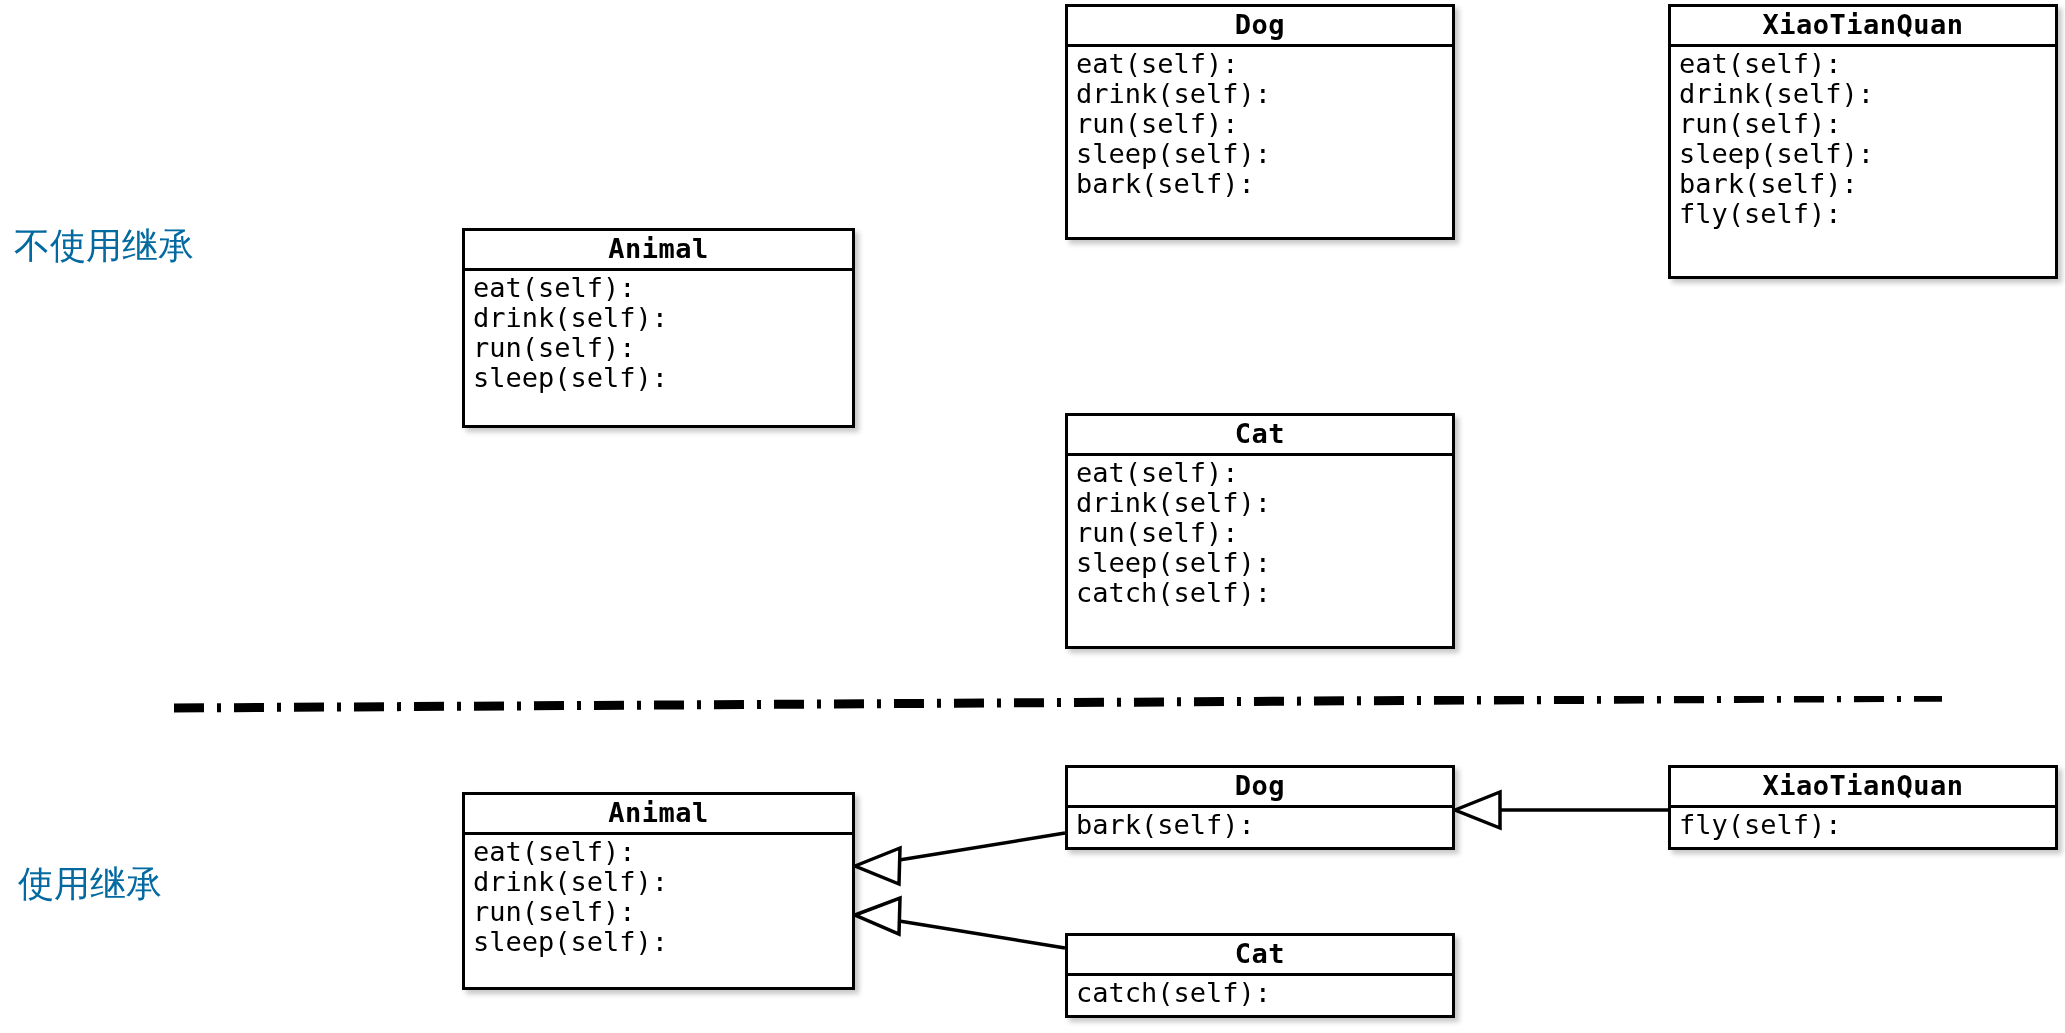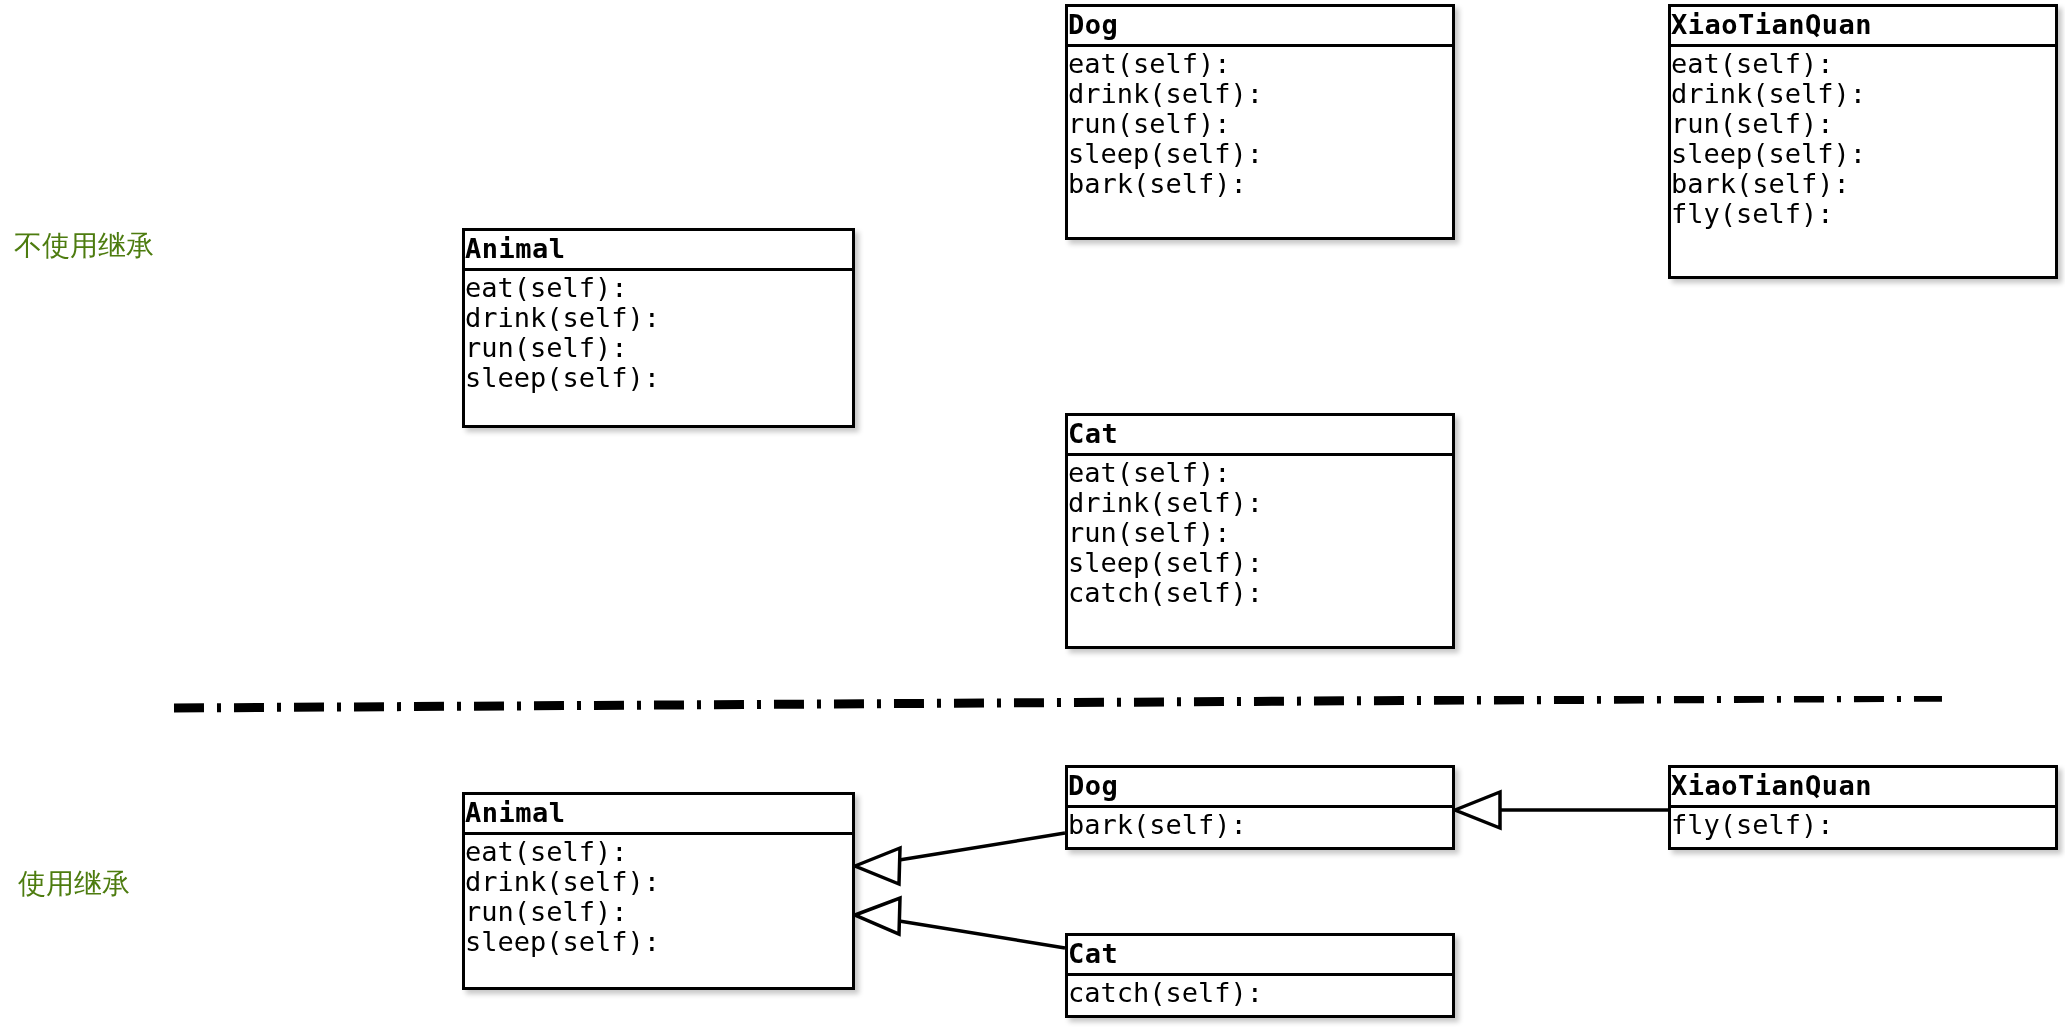--- a/index.html
+++ b/index.html
@@ -26,48 +26,49 @@
     box-sizing: border-box;
     background: #ffffff;
     border: 3px solid #000000;
     box-shadow: 4px 4px 5px rgba(0,0,0,0.22);
     z-index: 5;
   }
   .uml-title {
     box-sizing: border-box;
     height: 40px;
     line-height: 36px;
-    text-align: left;
+    text-align: center;
     font-weight: bold;
     font-size: 27px;
     letter-spacing: 0.5px;
     color: #000000;
     border-bottom: 3px solid #000000;
     white-space: nowrap;
     overflow: hidden;
   }
   .uml-methods {
     box-sizing: border-box;
     padding: 2px 0 4px 0;
   }
   .uml-method {
     font-size: 27px;
     line-height: 30px;
     color: #000000;
+    padding-left: 8px;
     white-space: nowrap;
     letter-spacing: 0px;
   }
 
   
   .caption {
     position: absolute;
     font-family: "DejaVu Sans", "Liberation Sans", sans-serif;
-    font-size: 28px;
+    font-size: 36px;
     line-height: 44px;
-    color: #4d7c0f;
+    color: #0369a1;
     white-space: nowrap;
     z-index: 4;
   }
 
   
   .divider {
     position: absolute;
     z-index: 3;
   }
 

